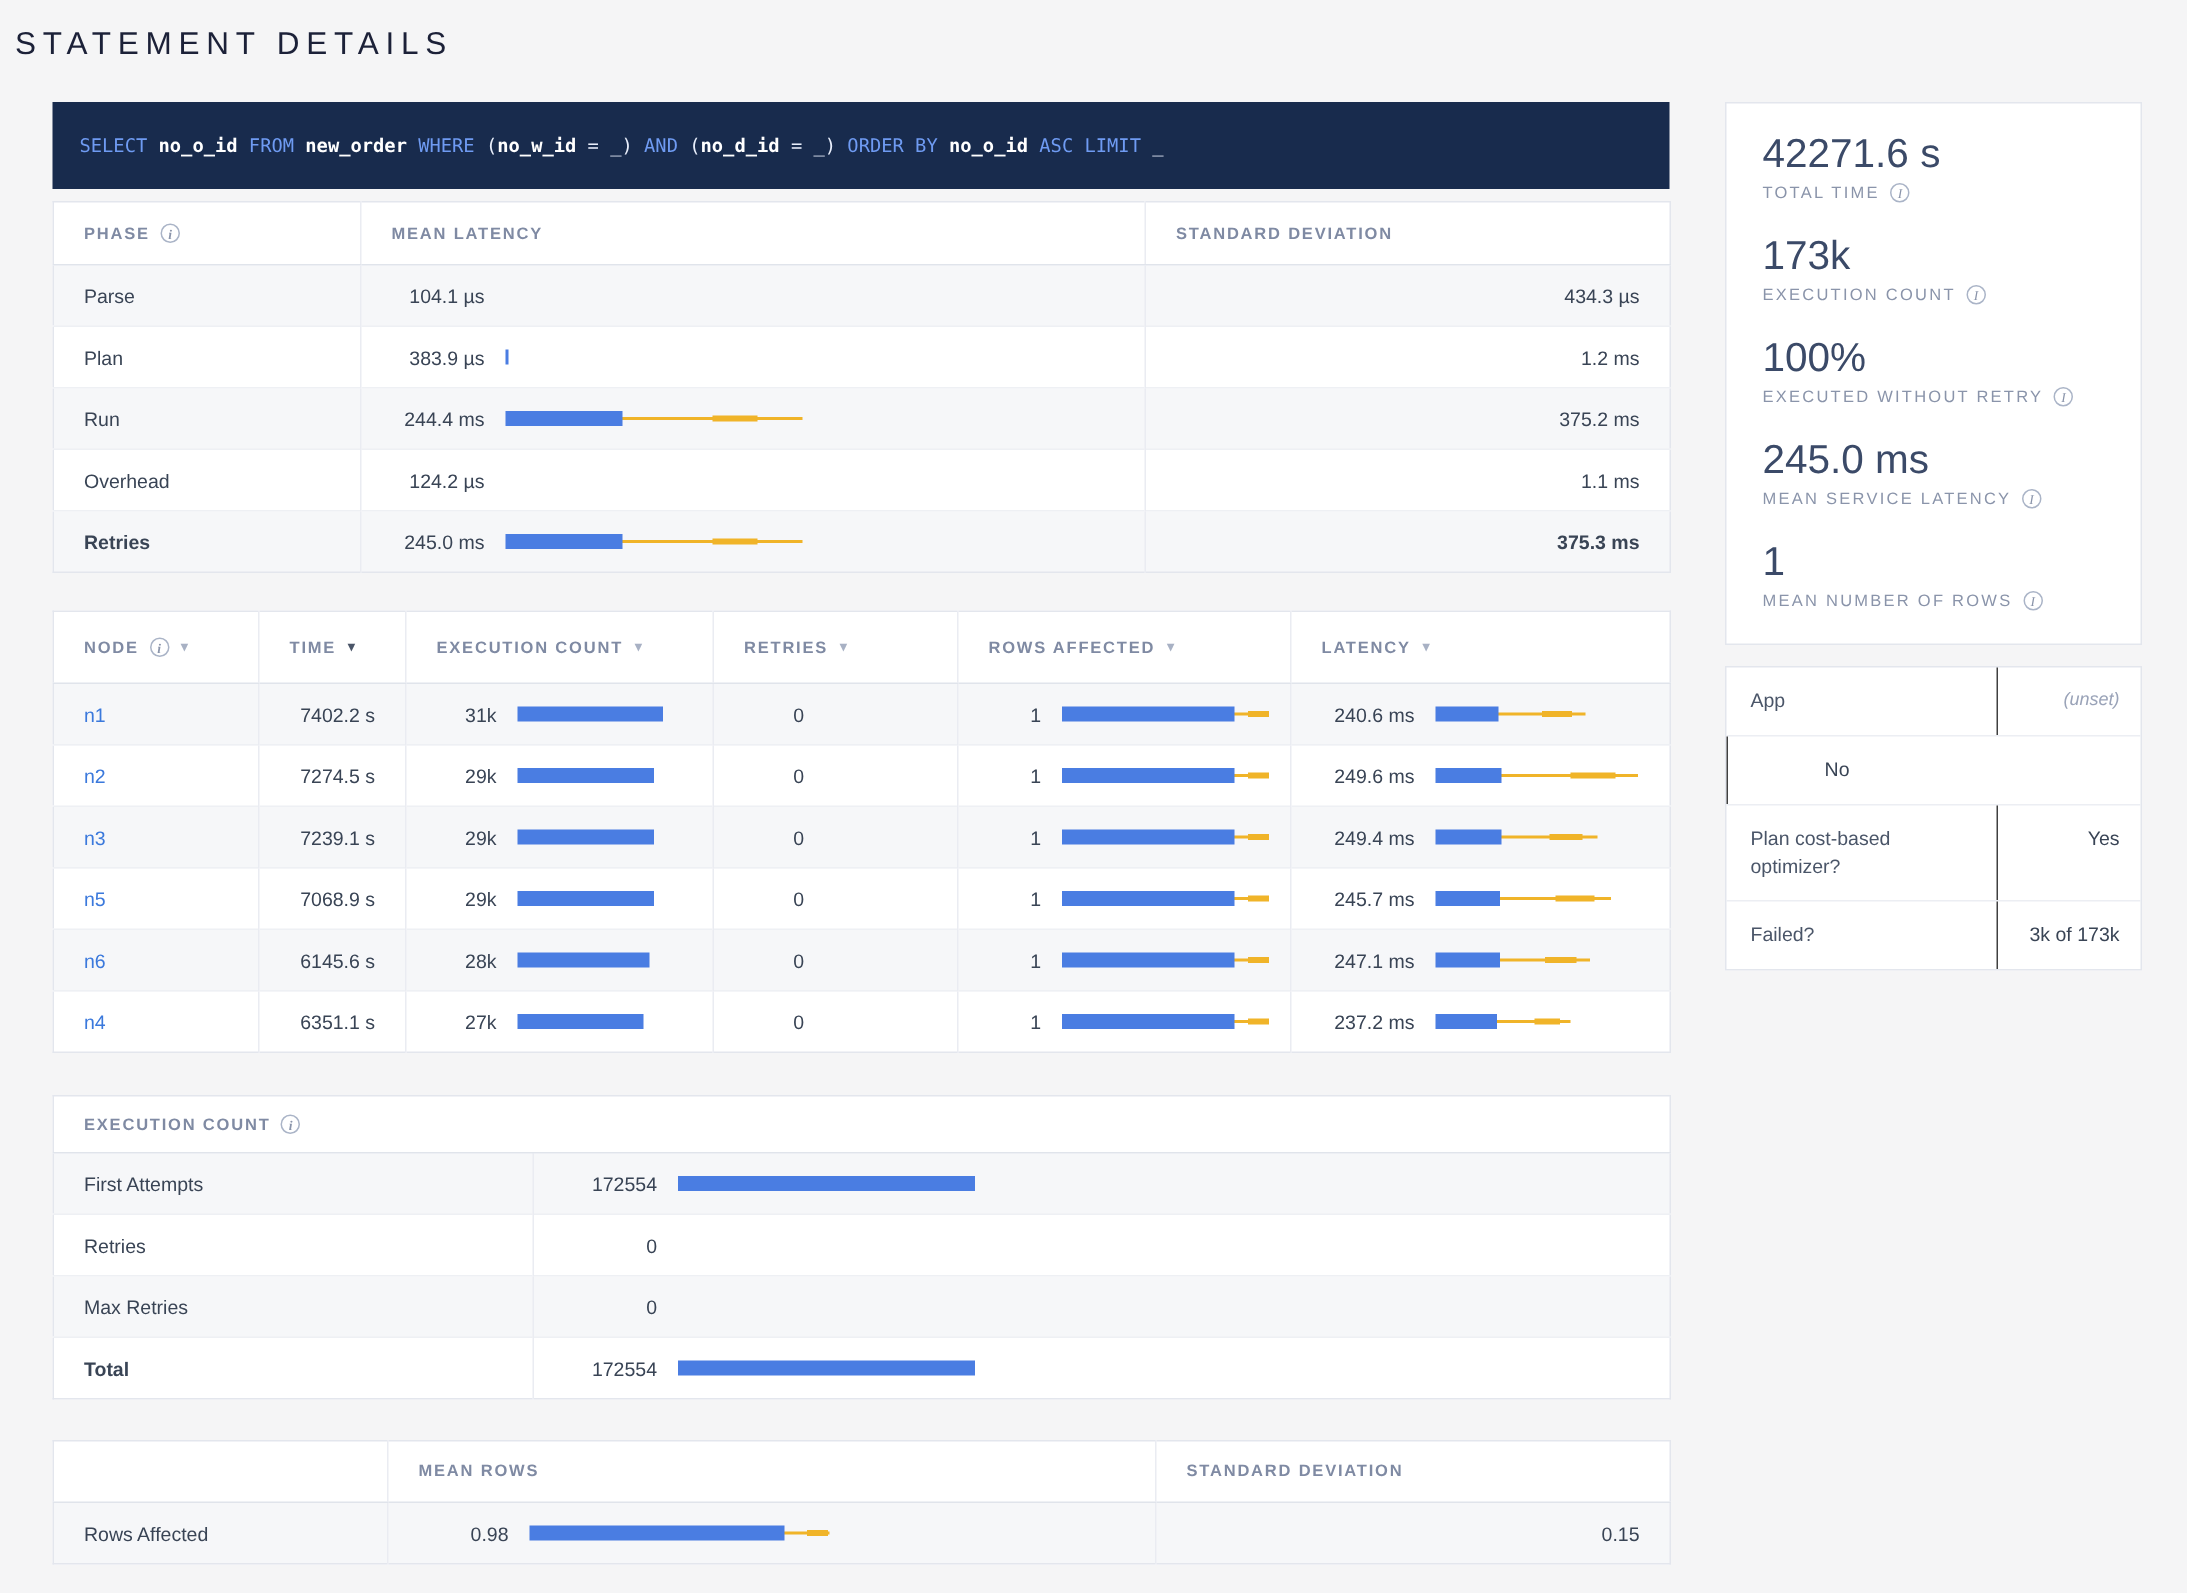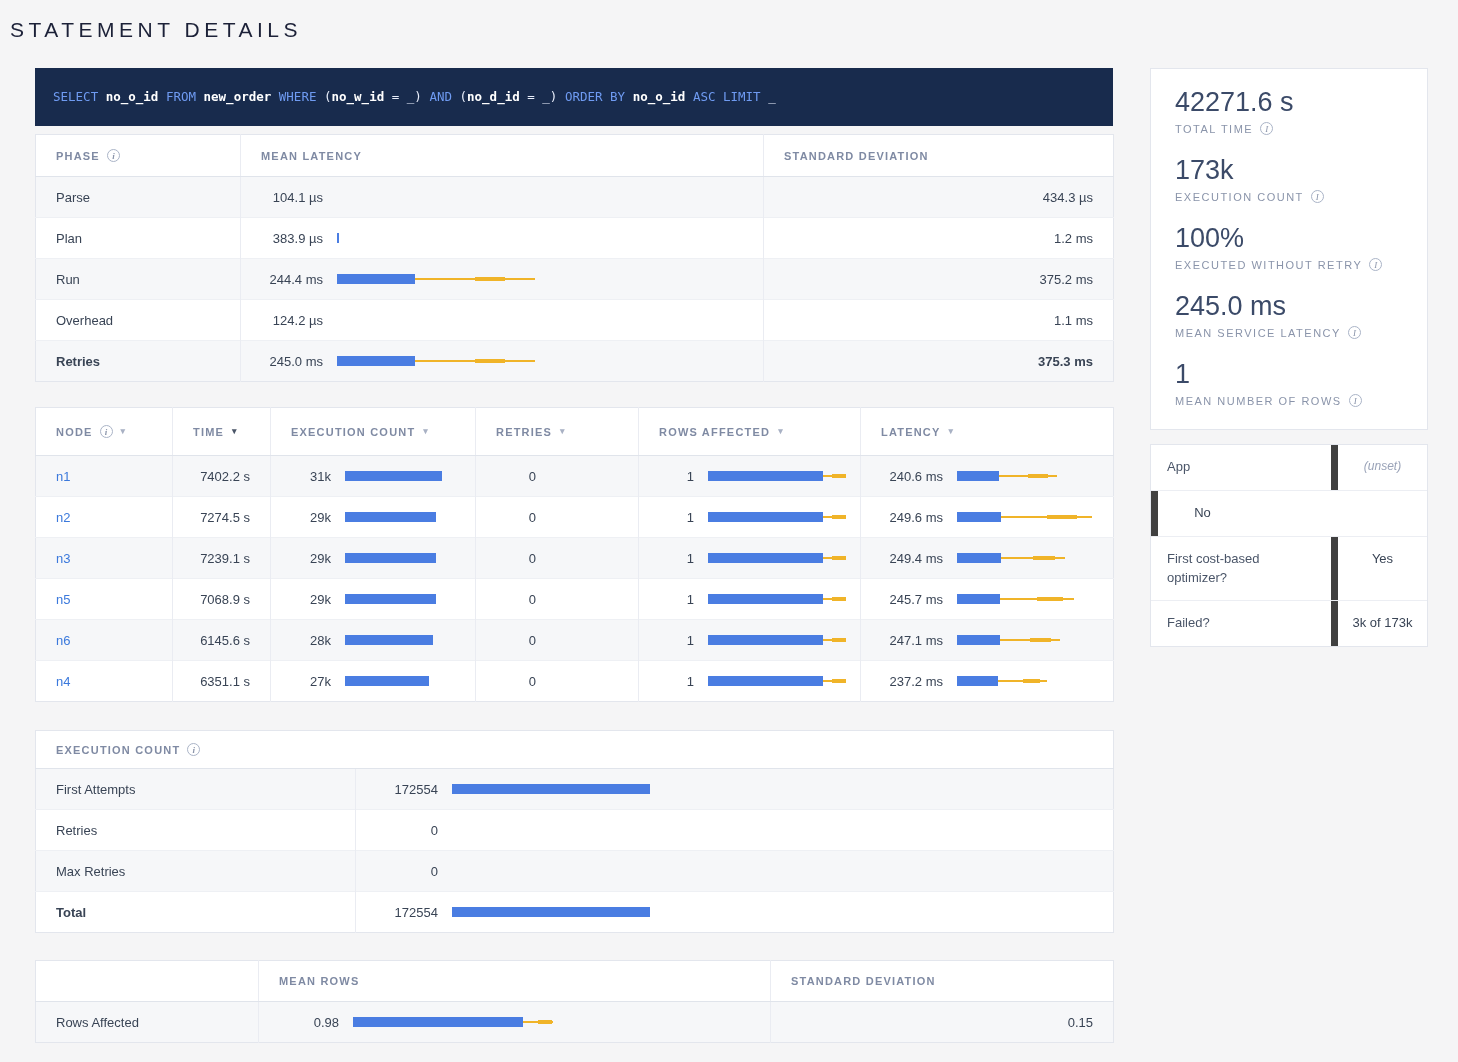--- a/index.html
+++ b/index.html
@@ -77,22 +77,22 @@
   .stat-value{font-size:27px;line-height:34px;color:#3b4a68;}
   .stat-label{
     font-size:11px;letter-spacing:1.5px;color:#8a94aa;margin-top:3px;
     display:flex;align-items:center;text-transform:uppercase;
   }
   .details-card{margin-top:14px;}
   .detail-row{display:flex;border-top:1px solid #eceef3;}
   .detail-row:first-child{border-top:none;}
   .detail-label{flex:1;padding:13px 30px 13px 16px;font-size:13px;color:#4a5568;line-height:1.45;}
   .detail-value{
-    width:96px;flex:none;border-left:7px solid #404040;padding:13px 14px;
-    font-size:13px;text-align:center;line-height:1.45;box-sizing:border-box;color:#394455;
+    width:96px;flex:none;border-left:1px solid #404040;padding:13px 14px;
+    font-size:13px;text-align:right;line-height:1.45;box-sizing:border-box;color:#394455;
   }
   .detail-value.muted{font-style:italic;color:#9aa3b8;font-size:12px;}
 </style>
 </head>
 <body>
 
 <div class="page">
   <h1 class="page-title">STATEMENT DETAILS</h1>
 
   <div class="layout">
@@ -593,21 +593,21 @@
         </div>
       <div class="card details-card" id="details-rows">
           <div class="detail-row">
             <div class="detail-label">App</div>
             <div class="detail-value muted">(unset)</div>
           </div>
           <div class="detail-row">
             <div class="detail-value">No</div>
           </div>
           <div class="detail-row">
-            <div class="detail-label">First cost-based optimizer?</div>
+            <div class="detail-label">Plan cost-based optimizer?</div>
             <div class="detail-value">Yes</div>
           </div>
           <div class="detail-row">
             <div class="detail-label">Failed?</div>
             <div class="detail-value">3k of 173k</div>
           </div>
         </div>
     </div>
 
   </div>

